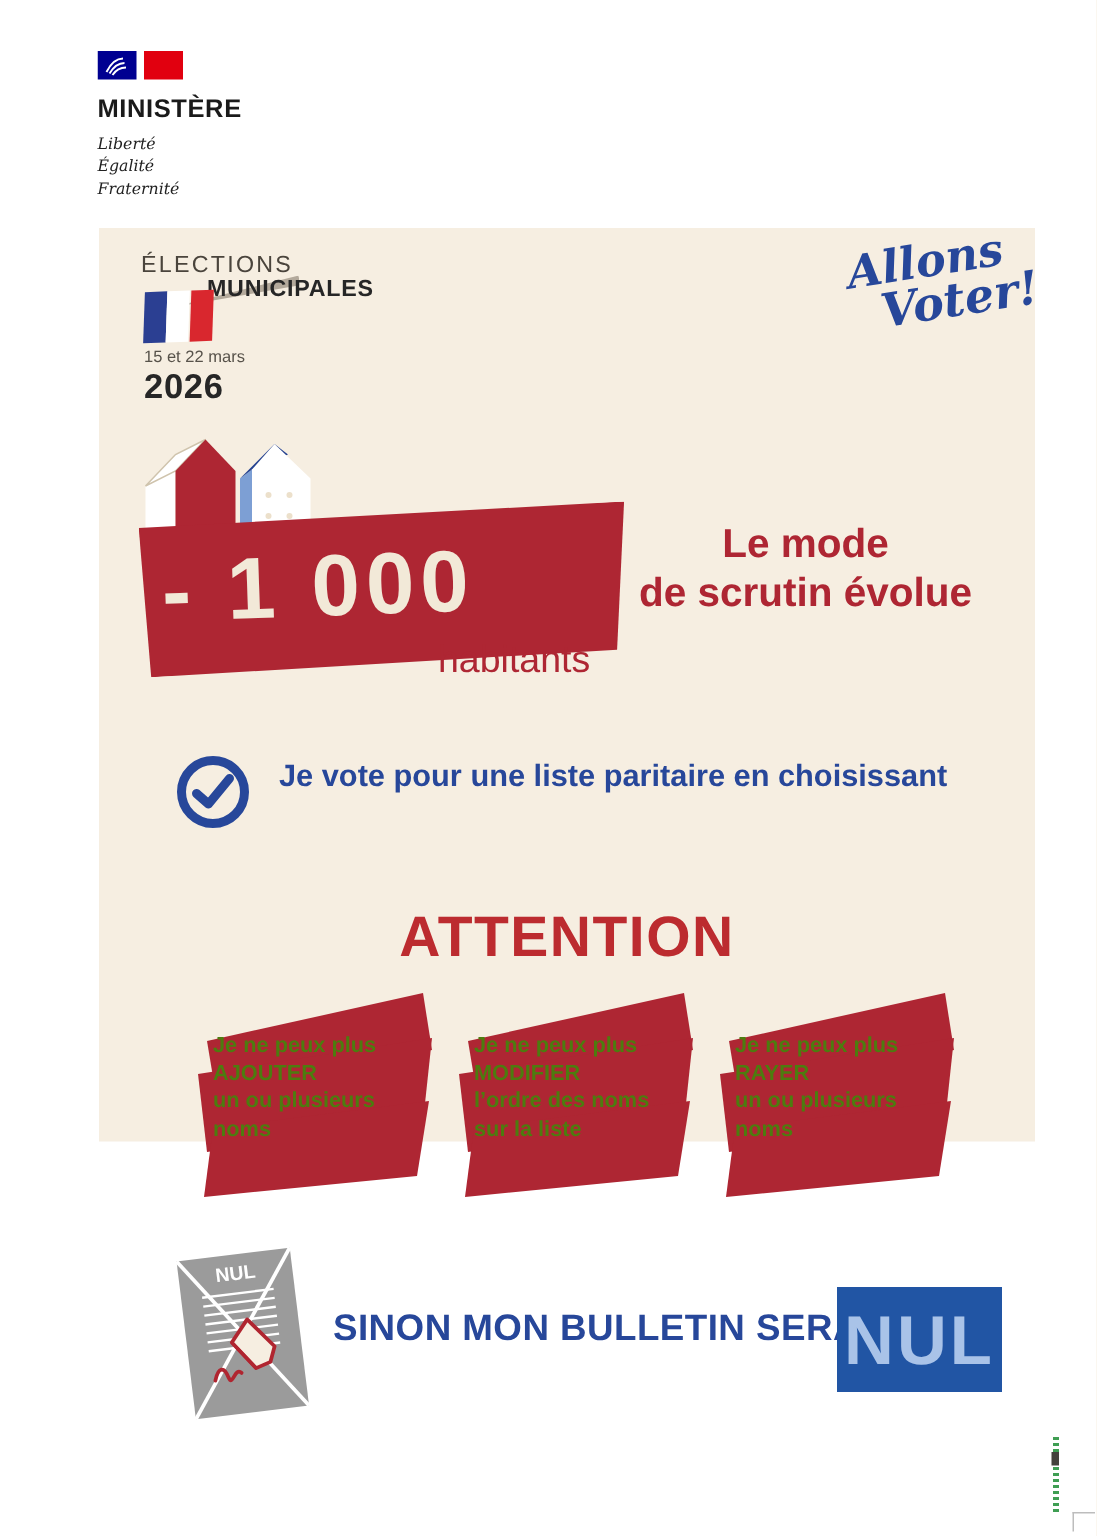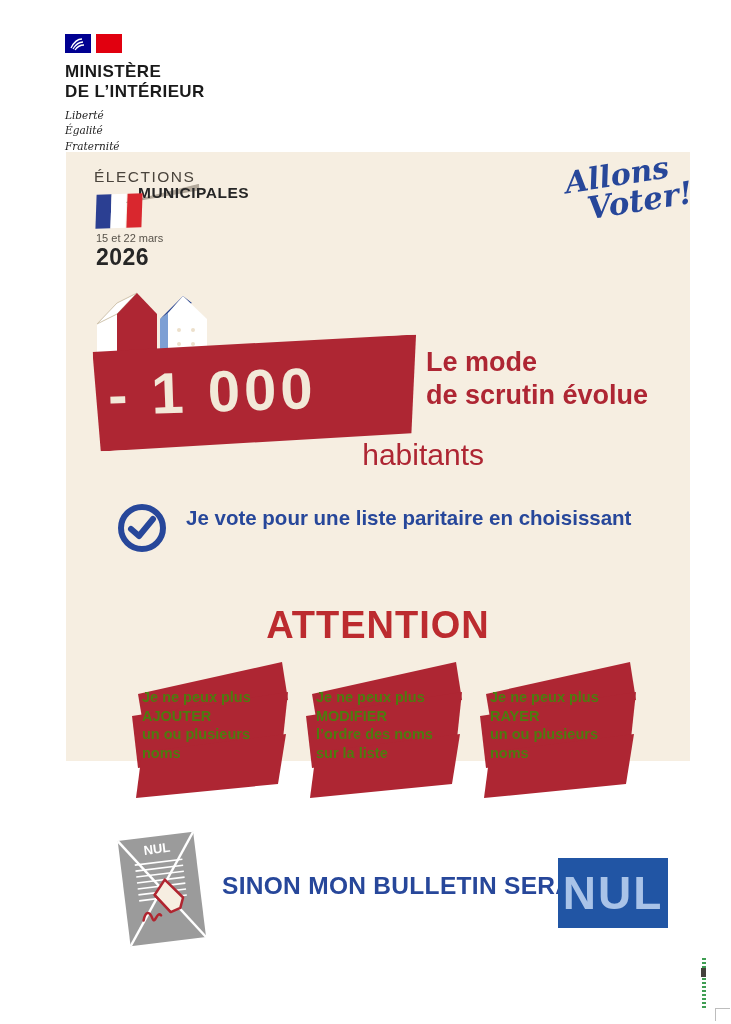--- a/index.html
+++ b/index.html
@@ -27,22 +27,22 @@
 
   
   .allons { right:8px; top:8px; width:120px; height:96px; color:#27479a; font-family:"DejaVu Serif", serif; font-style:italic; font-weight:bold; transform:rotate(-9deg); text-align:center; }
   .allons .l1 { font-size:30px; line-height:1; }
   .allons .l2 { font-size:31px; line-height:1; margin-top:-2px; margin-left:26px; }
 
   
   .hero-kicker { left:150px; top:156px; font-size:27px; color:#ae2633; letter-spacing:.5px;margin-top:38px; }
   .hero-banner { left:28px; top:188px; width:324px; height:106px; background:#ae2633; transform:rotate(-2deg); clip-path:polygon(0 6%, 100% 0%, 97.5% 93%, 1.5% 100%); }
   .hero-number { position:absolute; left:14px; top:16px; font-size:58px; font-weight:bold; color:#f2e9d8; letter-spacing:4px; }
-  .hero-unit { left:226px; top:274px; width:192px; text-align:right; font-size:30px; color:#ae2633;margin-top:12px; }
-  .hero-title { left:360px; top:194px; font-size:27px; font-weight:bold; color:#ae2633; line-height:1.22; }
+  .hero-unit { left:226px; top:274px; width:192px; font-size:25px; color:#ae2633; }
+  .hero-title { left:360px; top:194px; font-size:27px; font-weight:bold; color:#ae2633; line-height:1.22;text-align:center; }
 
   
   .note-row { left:50px; top:350px; width:540px; display:flex; gap:18px; align-items:flex-start; }
   .note-text { font-size:20.5px; font-weight:bold; color:#27479a; line-height:1.32; padding-top:2px; }
 
   
   .attention { left:0; top:452px; width:100%; text-align:center; font-size:38px; font-weight:bold; color:#bc2b2f; letter-spacing:1px; }
 
   
   .ribbons { left:62px; top:502px; width:500px; display:flex; gap:12px; }
@@ -65,21 +65,20 @@
 <body>
 
 <div class="abs ministry">
   <svg width="62" height="20" viewBox="0 0 62 20">
     <rect x="0" y="0" width="26" height="19" fill="#000091"></rect>
     <path d="M6,14 C9,8 13,5 17,5 M8,15 C11,10 14,8 18,8 M10,16 C12,13 15,11 19,11" stroke="#ffffff" stroke-width="1.3" fill="none"></path>
     <rect x="31" y="0" width="26" height="19" fill="#e1000f"></rect>
   </svg>
   <div class="ministry-name">
     <div>MINISTÈRE</div>
-    <div>DE L’INTÉRIEUR</div>
   </div>
   <div class="motto">
     <div>Liberté</div>
     <div>Égalité</div>
     <div>Fraternité</div>
   </div>
 </div>
 
 <div class="abs panel">
 

